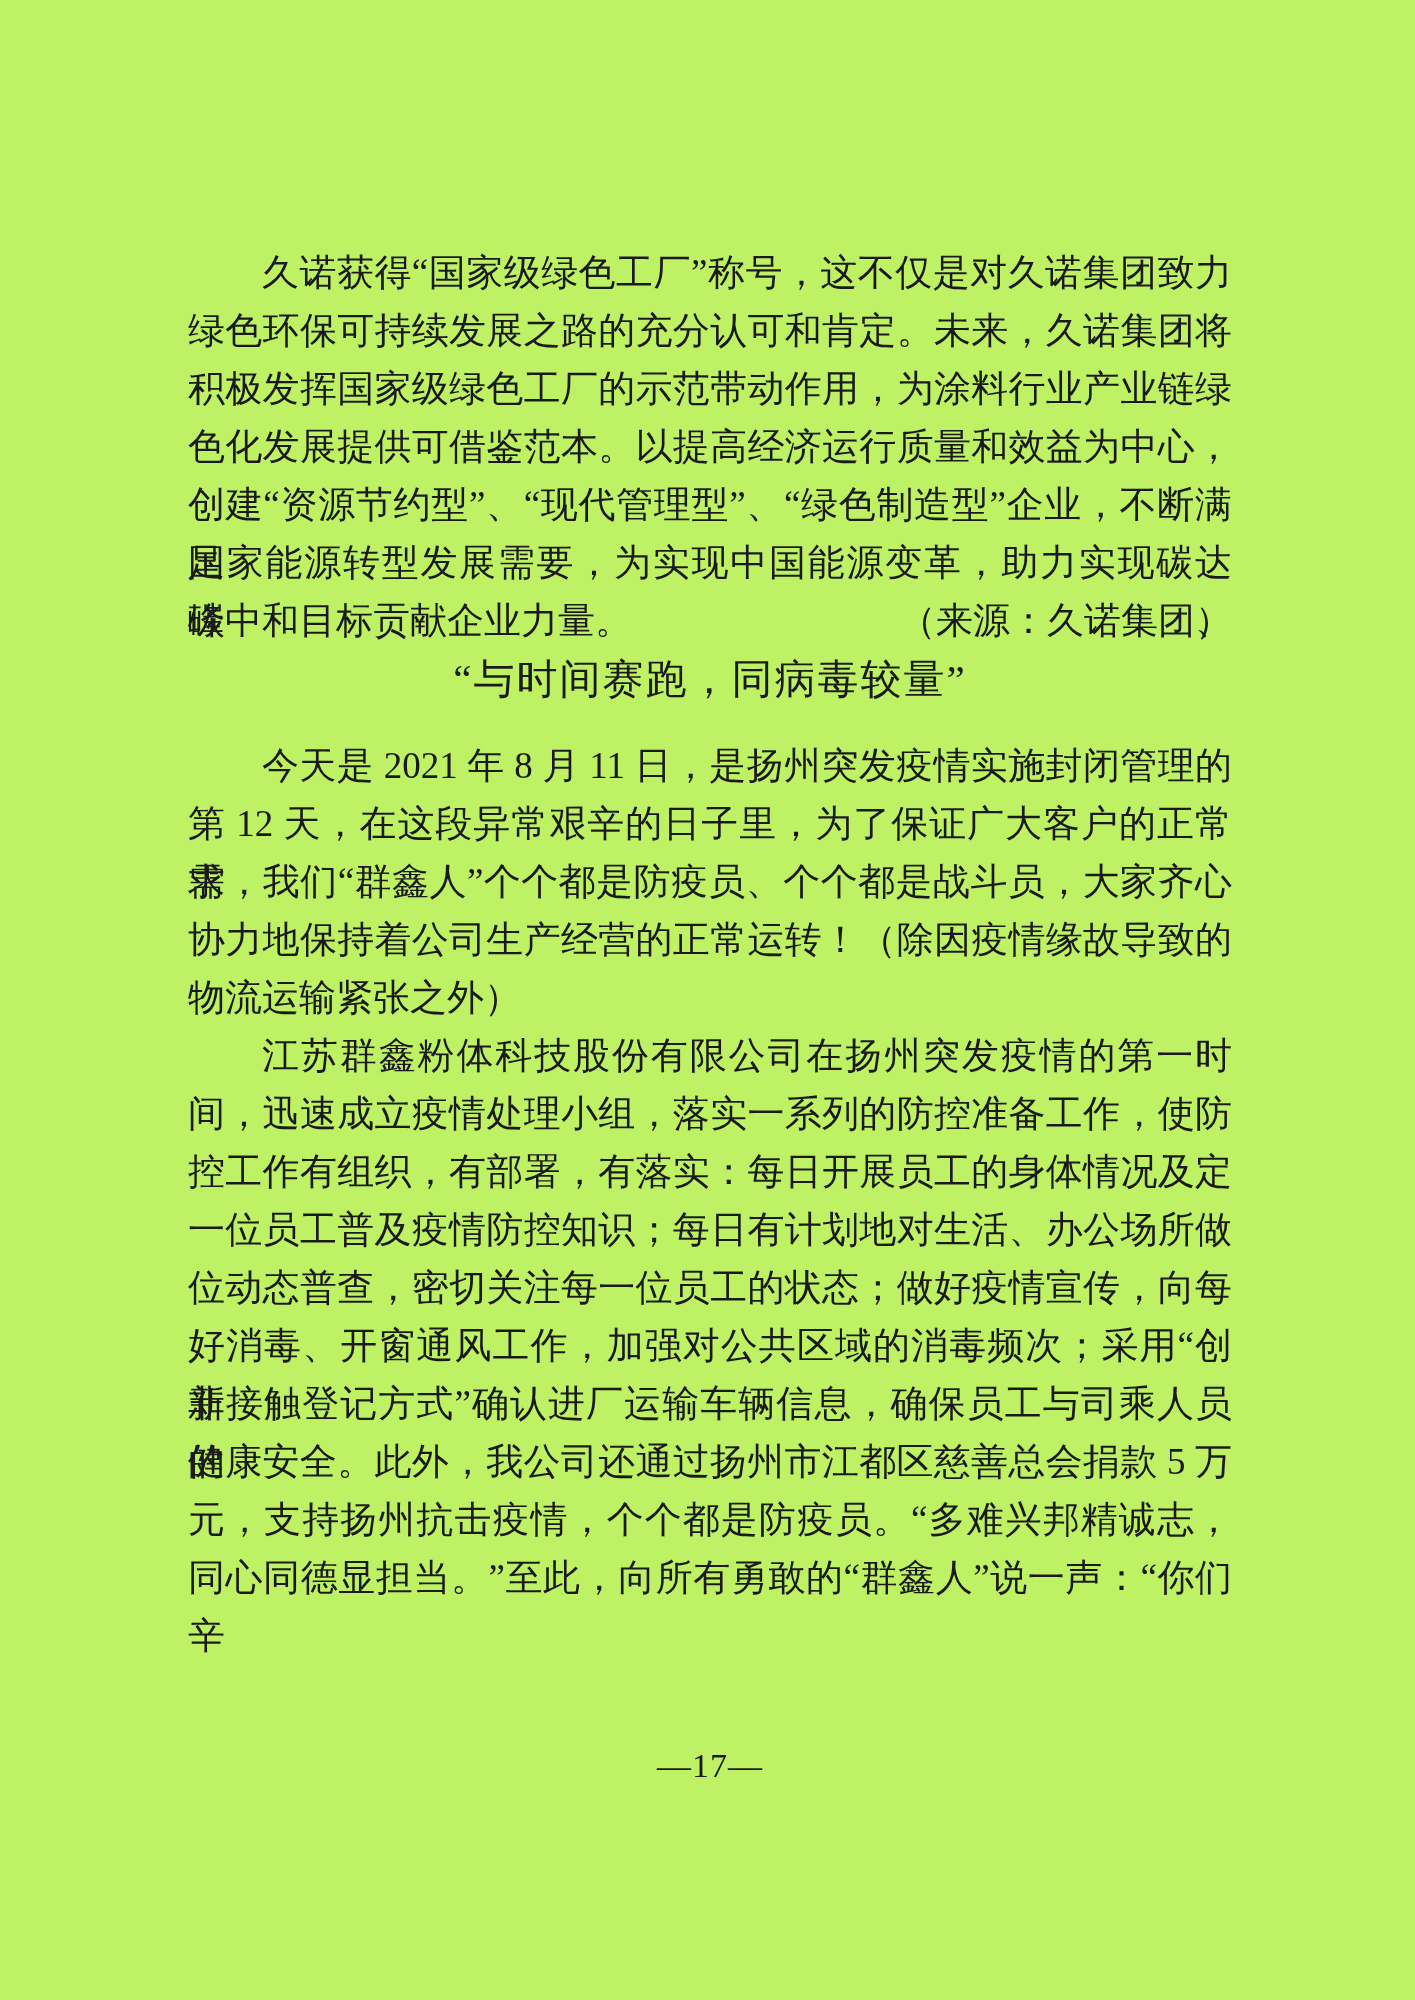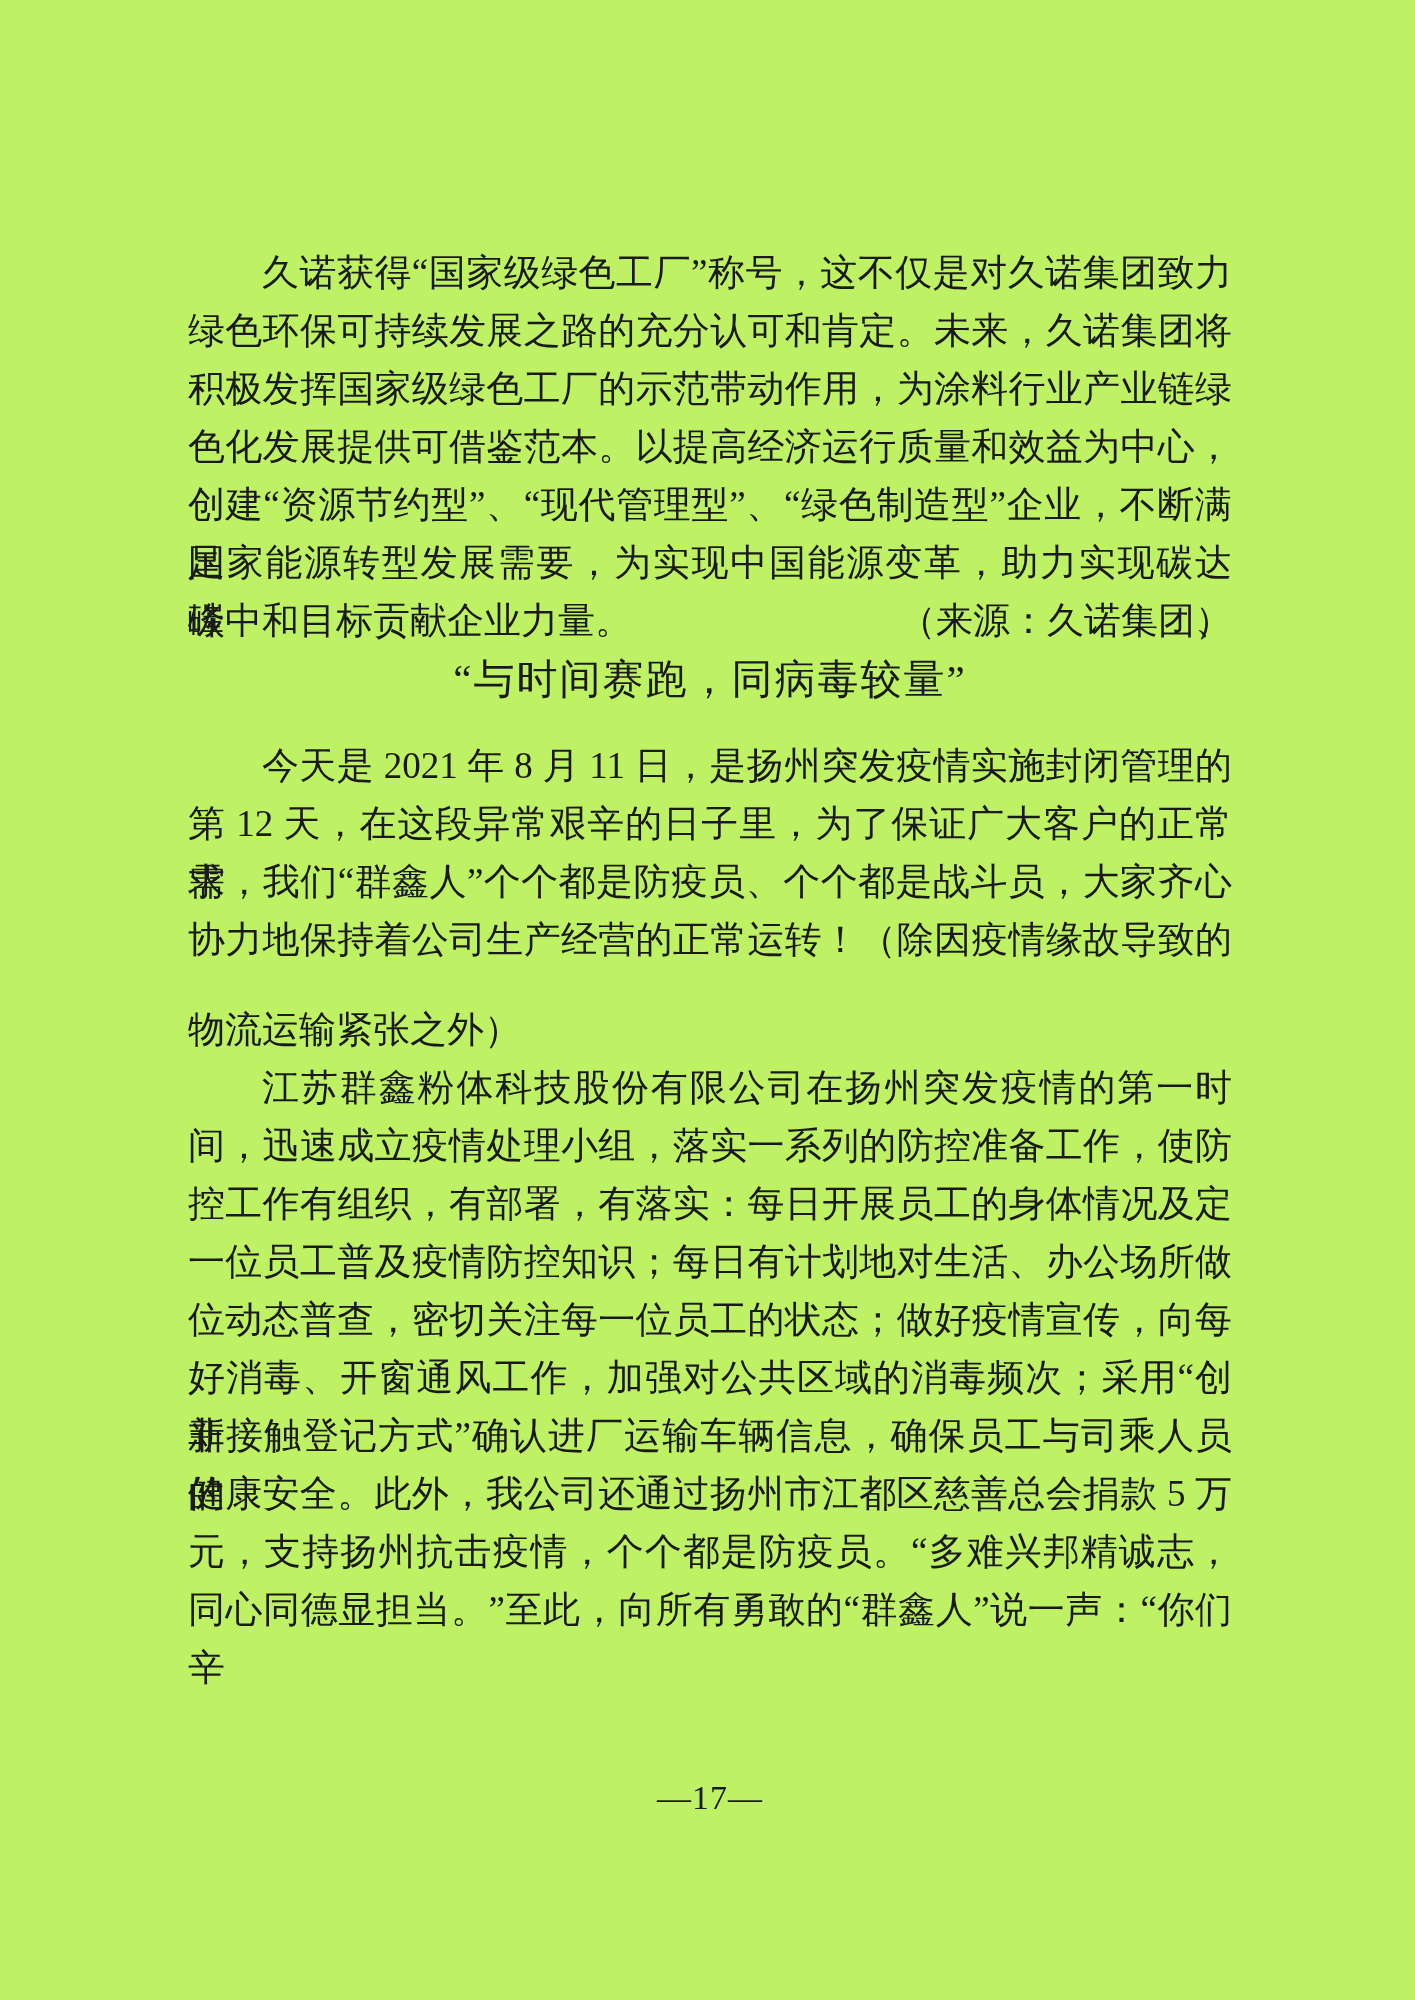--- a/index.html
+++ b/index.html
@@ -33,21 +33,20 @@
     white-space: normal;
     text-align: justify;
     text-align-last: justify;
     text-justify: inter-character;
   }
   .indent {
     text-indent: 2em;
   }
   .plain {
     text-align: left;
-    margin-top: 32px;
   }
   .split-line {
     display: flex;
     justify-content: space-between;
     align-items: baseline;
   }
   .headline {
     font-size: 41px;
     font-weight: normal;
     line-height: 58px;

